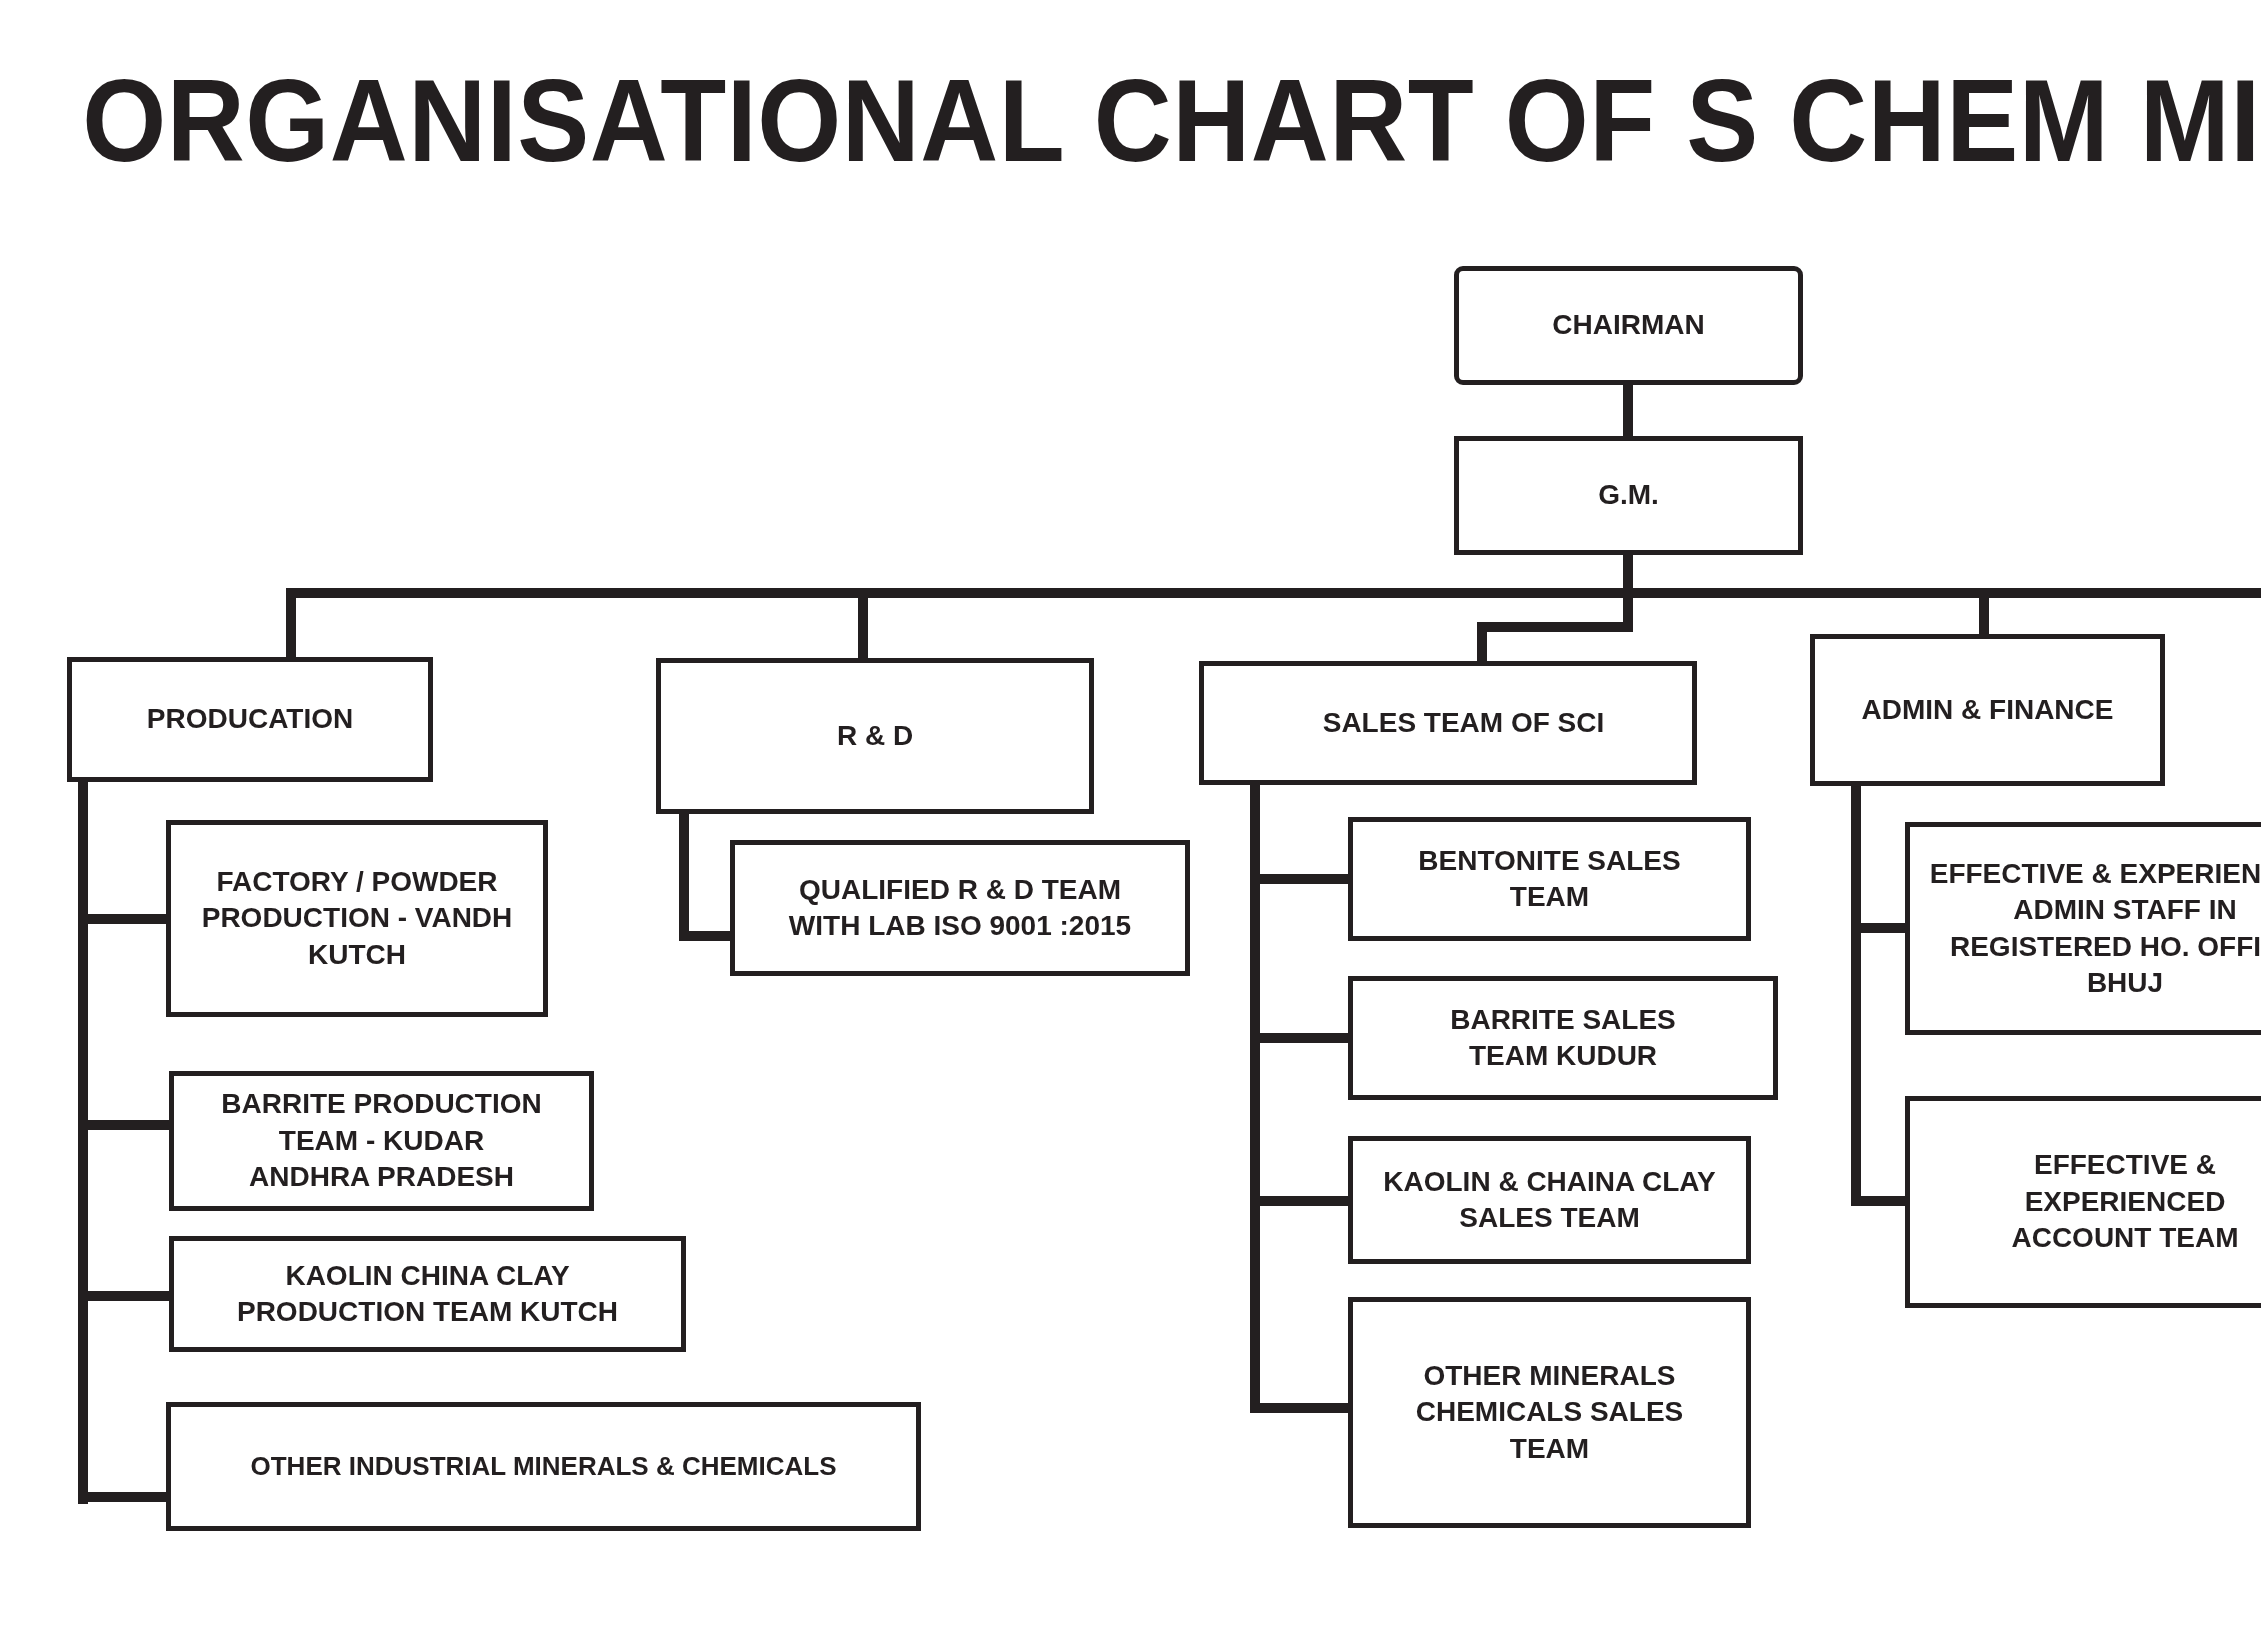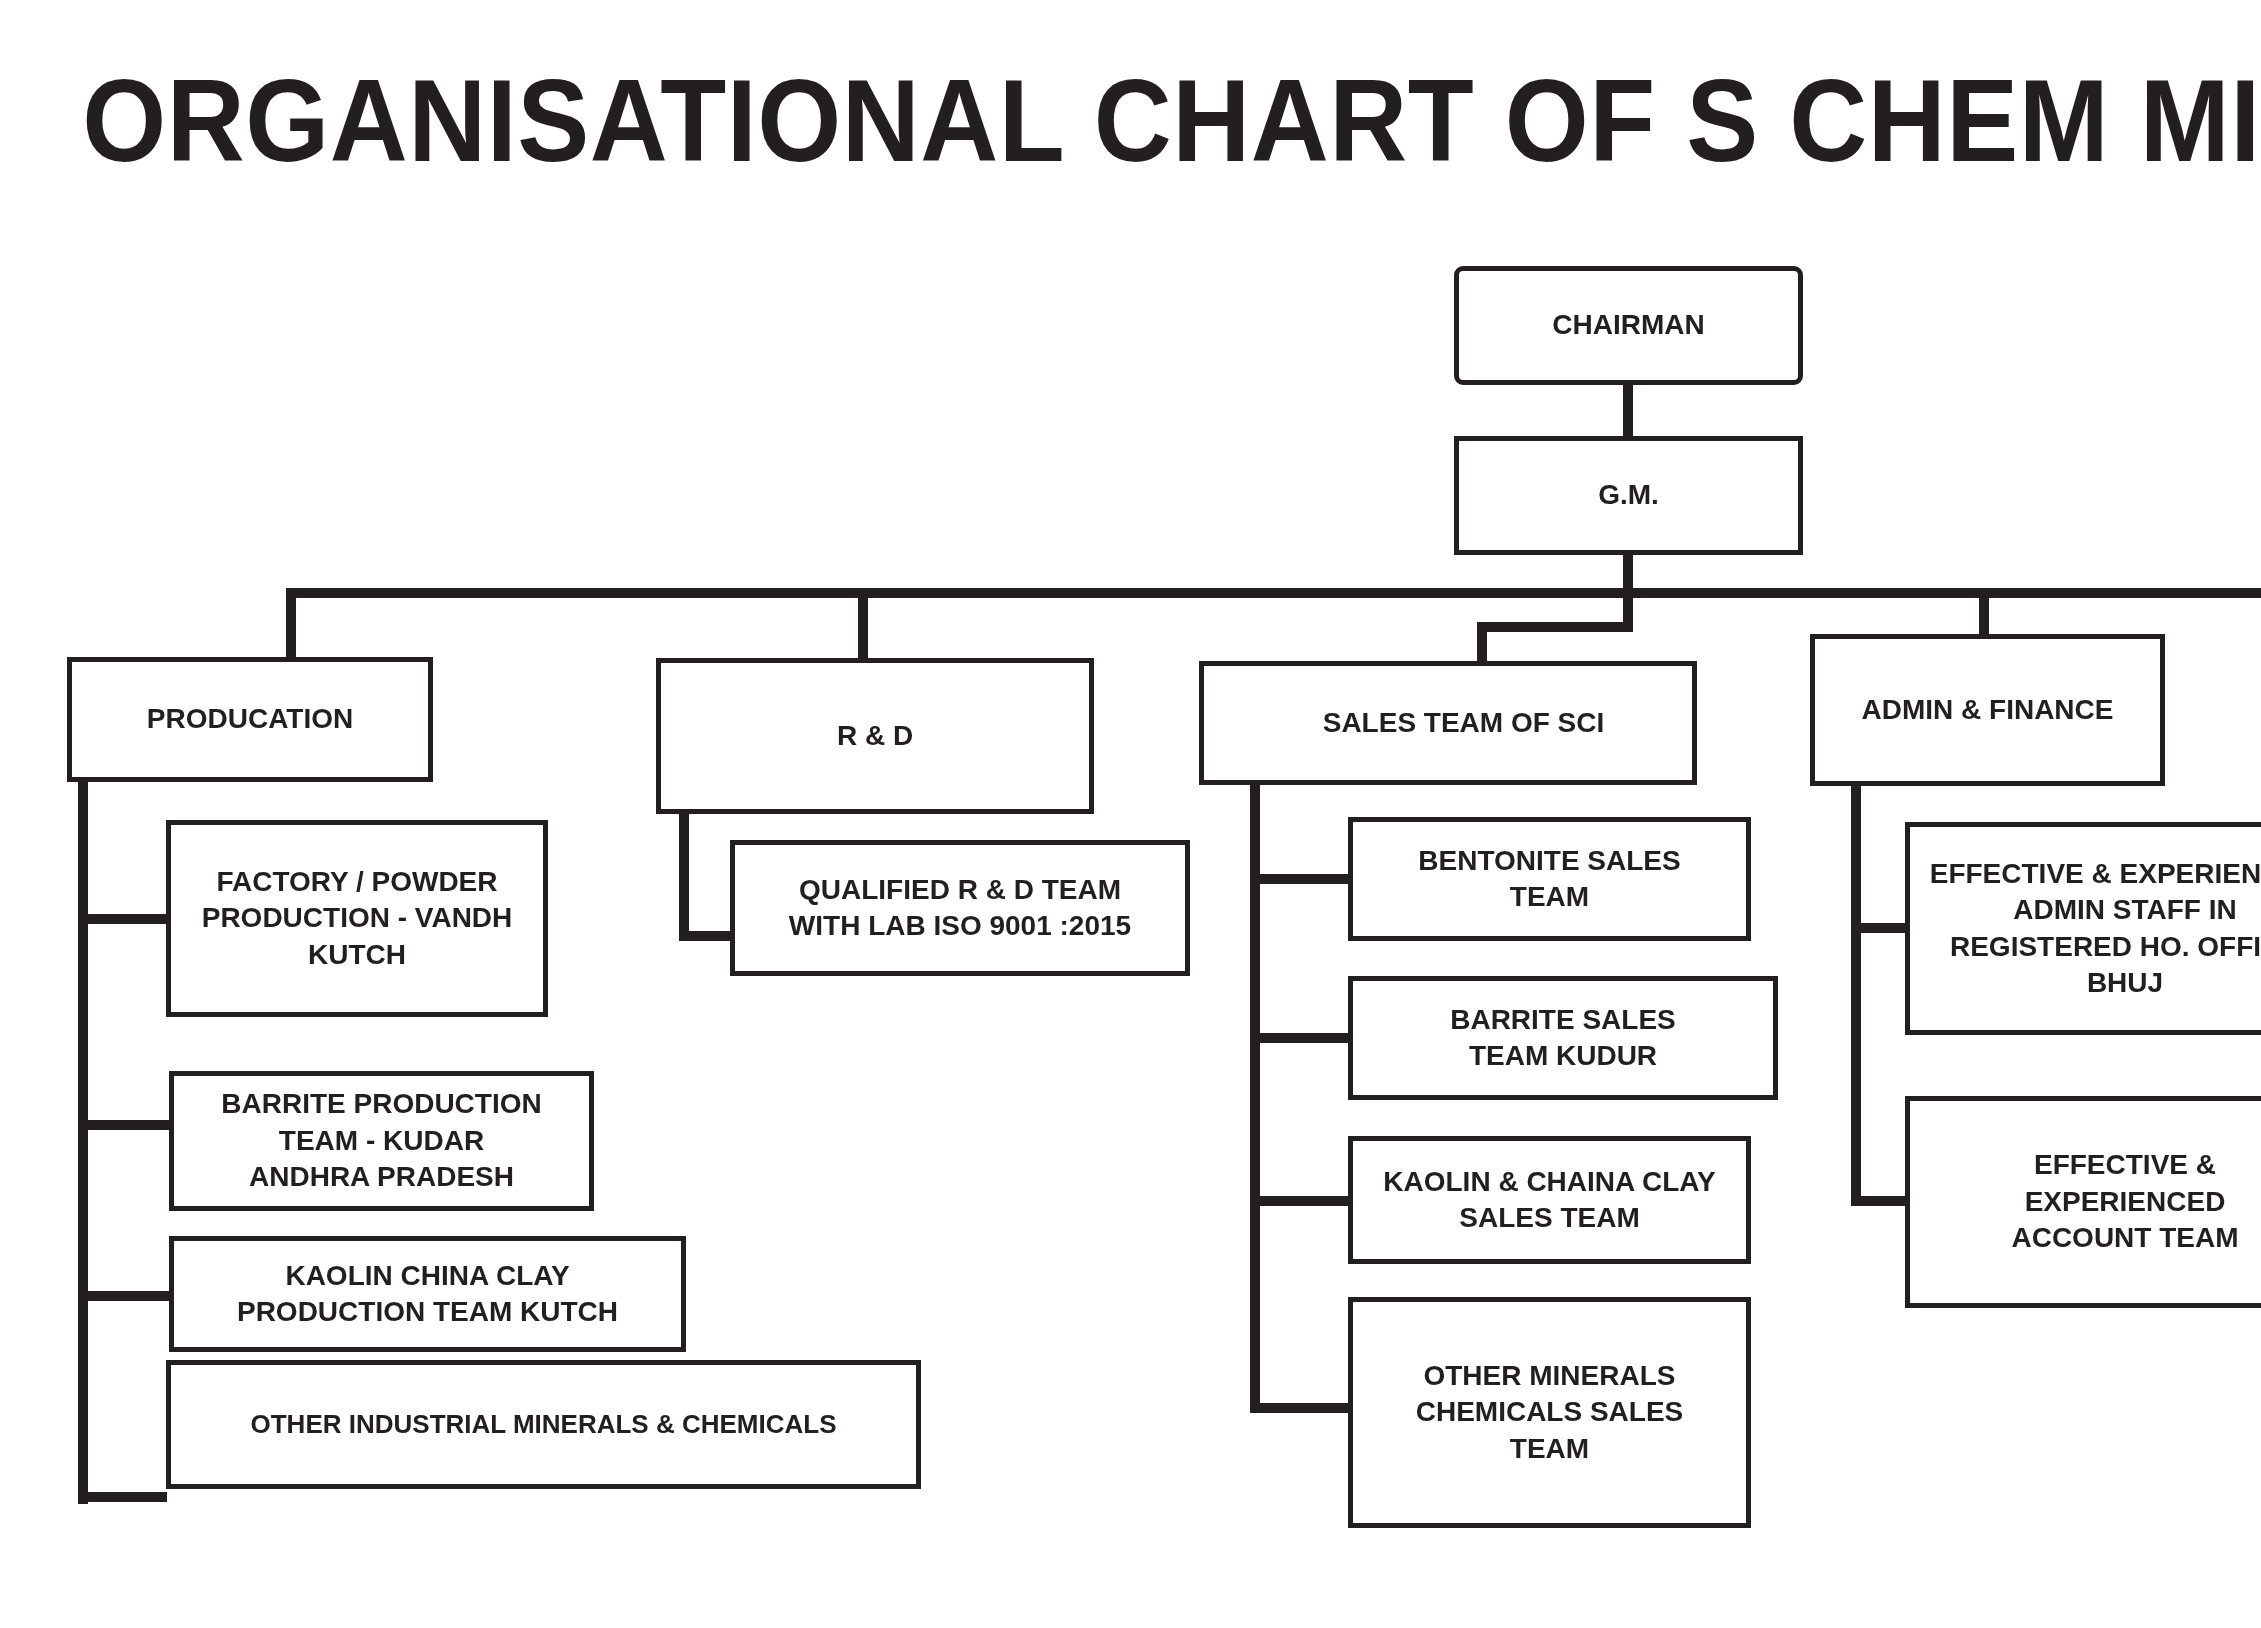--- a/index.html
+++ b/index.html
@@ -116,21 +116,21 @@
   <span class="lbl">BARRITE PRODUCTION
 TEAM - KUDAR
 ANDHRA PRADESH</span>
 </div>
 
 <div class="node" style="left:169px;top:1236px;width:517px;height:116px;">
   <span class="lbl">KAOLIN CHINA CLAY
 PRODUCTION TEAM KUTCH</span>
 </div>
 
-<div class="node one-line" style="left:166px;top:1360px;width:755px;height:129px;">
+<div class="node one-line" style="left:166px;top:1402px;width:755px;height:129px;">
   <span class="lbl">OTHER INDUSTRIAL MINERALS &amp; CHEMICALS</span>
 </div>
 
 <div class="node" style="left:730px;top:840px;width:460px;height:136px;">
   <span class="lbl">QUALIFIED R &amp; D TEAM
 WITH LAB ISO 9001 :2015</span>
 </div>
 
 <div class="node" style="left:1348px;top:817px;width:403px;height:124px;">
   <span class="lbl">BENTONITE SALES

